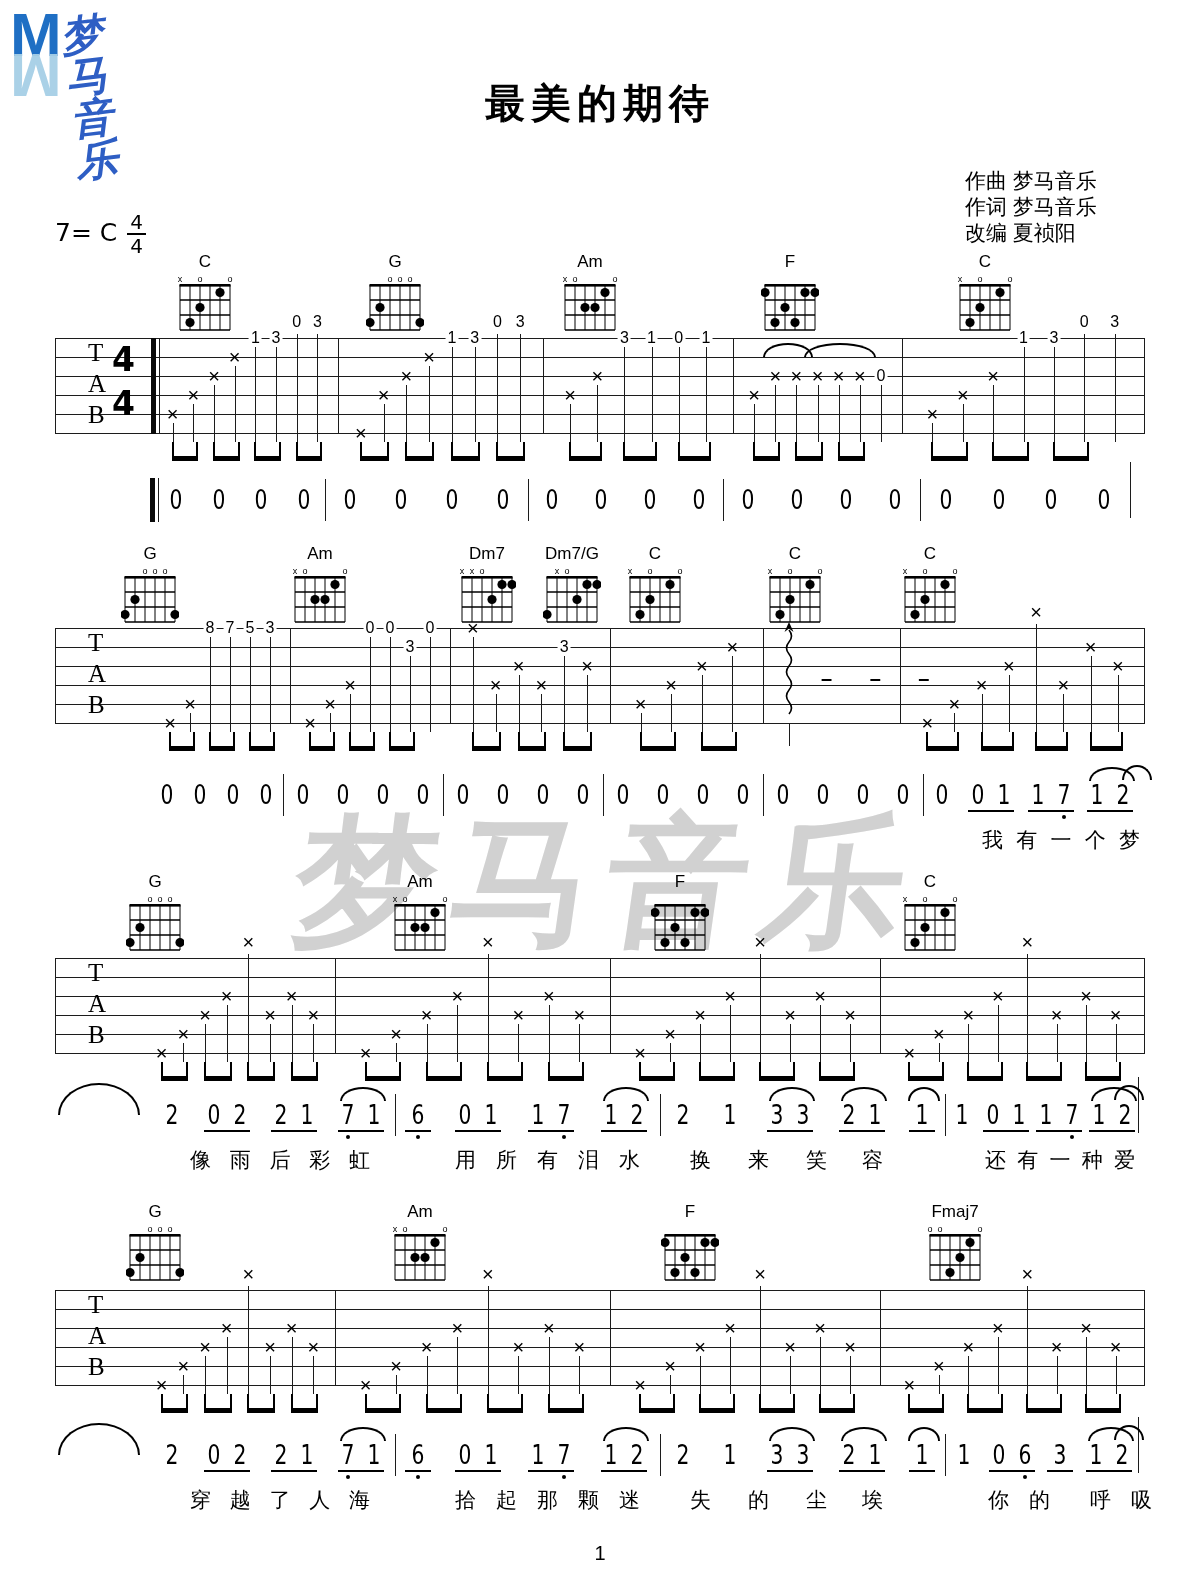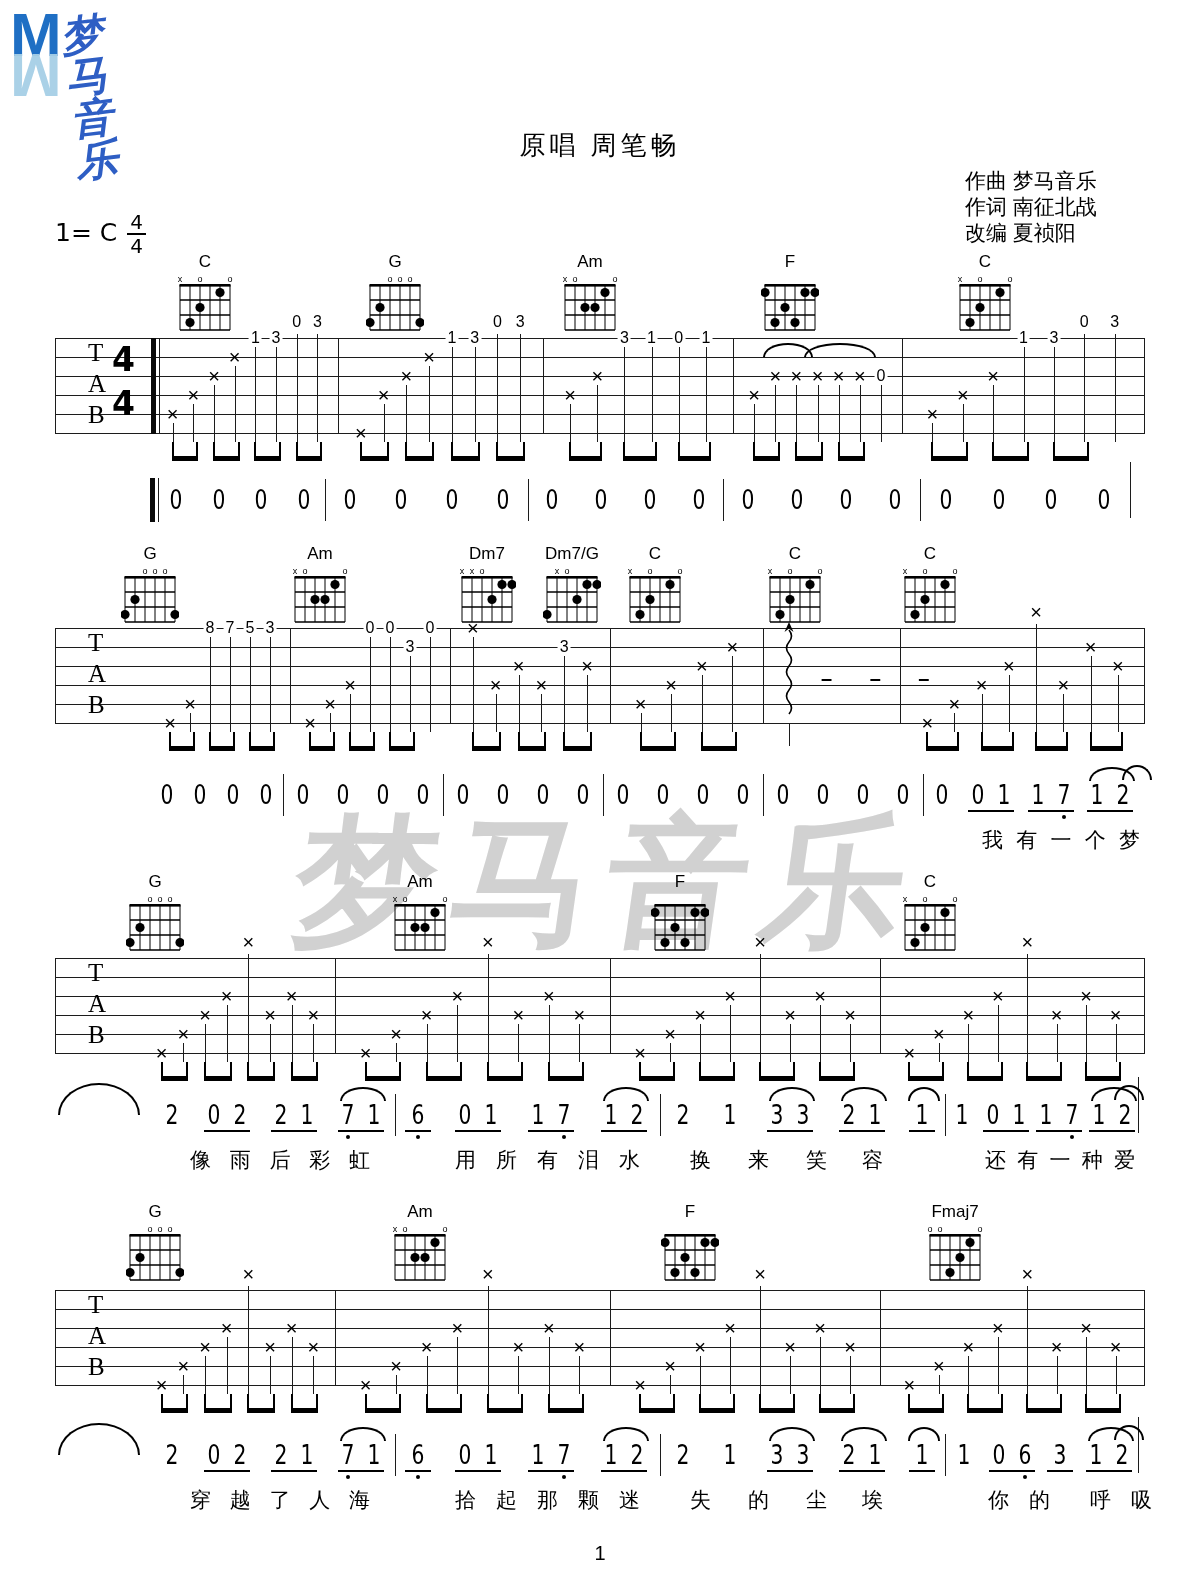--- a/index.html
+++ b/index.html
@@ -41,27 +41,27 @@
 <body>
 
 <div id="sheet">
 
   <div class="abs" style="left:10px;top:4px;">
     <span id="logo-m" class="abs" style="left:0;top:0;">M</span>
     <span id="logo-m-reflect" class="abs" style="left:0;top:40px;">M</span>
     <span id="logo-script" class="abs" style="left:58px;top:10px;">梦马音乐</span>
   </div>
 
-  <div id="subtitle" class="abs" style="left:0;right:0;top:128px;text-align:center;">原唱  周笔畅</div>
+  <div id="title" class="abs" style="left:0;right:0;top:76px;text-align:center;">最美的期待</div>
   <div class="abs credit" style="left:965px;top:168px;">作曲 梦马音乐</div>
-  <div class="abs credit" style="left:965px;top:194px;">作词 南征北战</div>
+  <div class="abs credit" style="left:965px;top:194px;">作词 梦马音乐</div>
   <div class="abs credit" style="left:965px;top:220px;">改编   夏祯阳</div>
 
   <div id="keysig" class="abs" style="left:55px;top:212px;">
-    <span>1= C</span><span class="frac"><span class="top">4</span><span class="bot">4</span></span>
+    <span>7= C</span><span class="frac"><span class="top">4</span><span class="bot">4</span></span>
   </div>
 
   <div id="watermark" class="abs" style="left:295px;top:788px;z-index:0;">梦马音乐</div>
 
   <div id="pagenum" class="abs" style="left:0;right:0;top:1542px;text-align:center;">1</div>
 
   <div id="music-layer" class="abs" style="left:0;top:0;width:1200px;height:1576px;z-index:1;">
       <div class="abs chname" style="left: 165px; top: 253px; width: 80px;">C</div>
       <div class="abs" style="left: 176px; top: 271px; width: 58px; height: 64px;"><svg width="58" height="64" xmlns="http://www.w3.org/2000/svg">
           <text x="4" y="11" font-size="9" text-anchor="middle" font-family="Liberation Sans,sans-serif">x</text>

